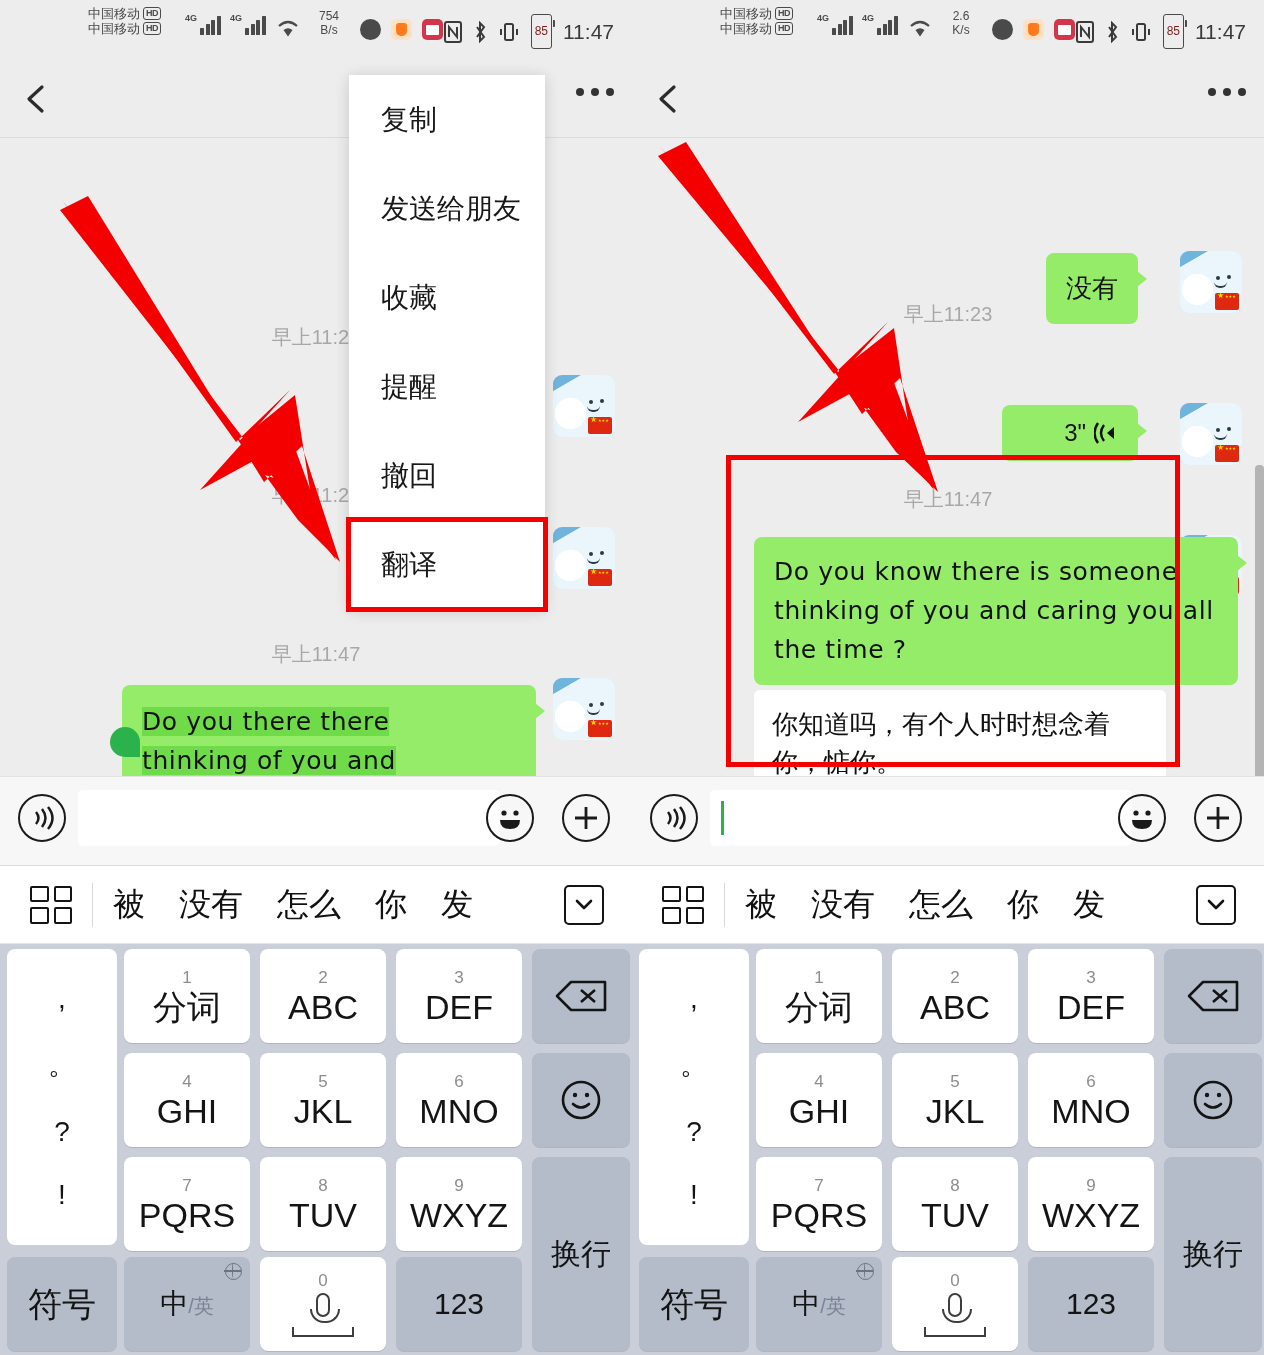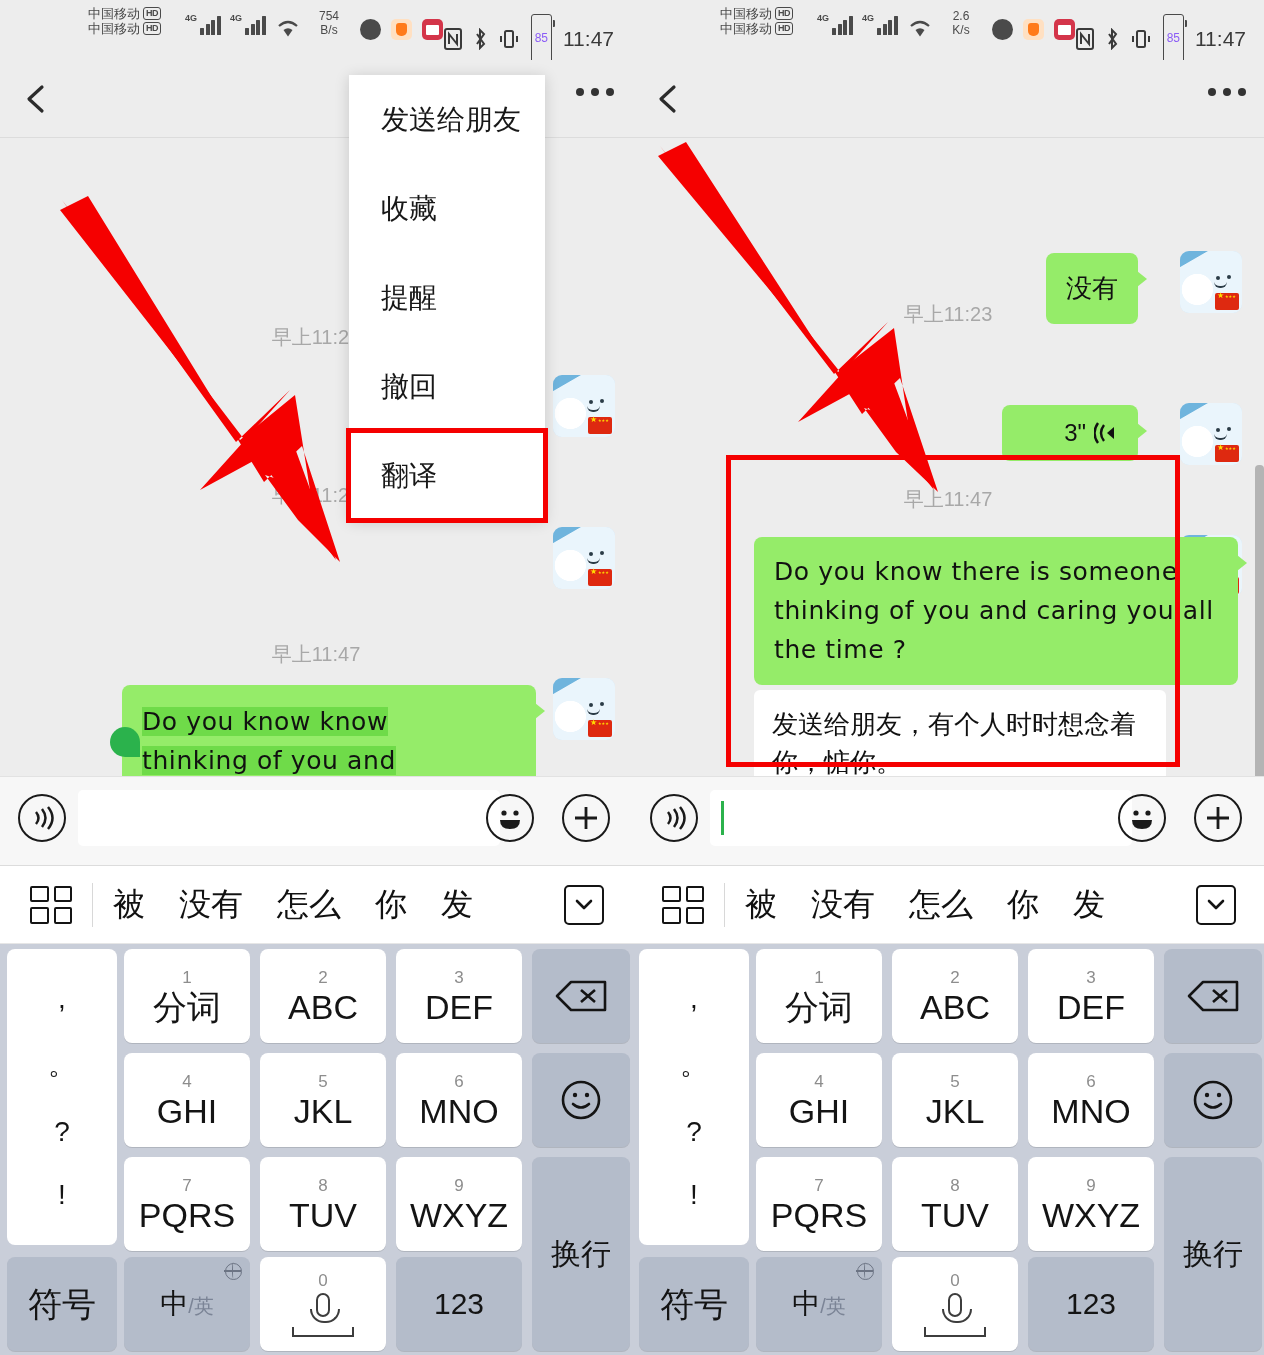--- a/index.html
+++ b/index.html
@@ -17,21 +17,21 @@
   .sb-carrier { position: absolute; left: 88px; top: 7px; display: flex; flex-direction: column; gap: 2px; }
   .sb-carrier-line { display: flex; align-items: flex-end; gap: 3px; font-size: 13px; color: #4a4a4a; line-height: 1; }
   .hd-badge { border: 1.4px solid #4a4a4a; border-radius: 3px; font-size: 9px; padding: 0px 2px; line-height: 11px; font-weight: bold; letter-spacing: -0.5px; }
   .sb-sig { position: absolute; top: 16px; display: flex; align-items: flex-end; gap: 1.5px; }
   .sb-sig i { display: block; width: 4px; background: #4a4a4a; border-radius: 0.5px; }
   .sb-4g { position: absolute; font-size: 9px; color: #4a4a4a; font-weight: bold; top: 13px; }
   .sb-wifi { position: absolute; top: 18px; }
   .sb-speed { position: absolute; top: 9px; font-size: 12px; color: #4a4a4a; text-align: center; line-height: 14px; }
   .sb-app { position: absolute; top: 19px; width: 21px; height: 21px; }
   .sb-right { position: absolute; right: 18px; top: 14px; display: flex; align-items: center; gap: 11px; }
-  .sb-batt { border: 1.6px solid #4a4a4a; border-radius: 3px; padding: 17px 3px; font-size: 12px; color: #8b5cf6; line-height: 13px; position: relative; }
+  .sb-batt { border: 1.6px solid #4a4a4a; border-radius: 3px; padding: 10px 3px; font-size: 12px; color: #7f1d1d; line-height: 13px; position: relative; }
   .sb-batt::after { content: ""; position: absolute; right: -4px; top: 5px; width: 2px; height: 7px; background: #4a4a4a; border-radius: 0 1px 1px 0; }
   .sb-time { font-size: 21px; color: #3a3a3a; }
 
   
   .panes { position: absolute; top: 60px; left: 0; width: 1264px; height: 716px; display: flex; }
   .pane { width: 632px; height: 716px; position: relative; background: #ededed; overflow: hidden; }
 
   .navbar { position: absolute; top: 0; left: 0; width: 632px; height: 78px; background: #ededed; border-bottom: 1px solid #dcdcdc; }
   .nav-back { position: absolute; left: 18px; top: 20px; width: 38px; height: 38px; }
   .nav-more { position: absolute; right: 18px; top: 28px; display: flex; gap: 7px; }
@@ -281,29 +281,32 @@
         </div>
         <div class="avatar" style="left:553px;top:539px">
           <div class="av-inner"></div>
             <div class="av-eye" style="left:36px;top:25px"></div>
             <div class="av-eye" style="left:47px;top:24px"></div>
             <div class="av-mouth" style="left:34px;top:31px"></div>
             <div class="av-flag"></div>
         </div>
 
         <div class="bubble out bubble-en" style="left:122px;top:546px;width:414px;padding:18px 20px">
-          <span class="sel-hl">Do you know know</span><br>
+          <span class="sel-hl">Do you there there</span><br>
           <span class="sel-hl">thinking of you and</span><br>
           
         </div>
         <div class="handle start" style="left:110px;top:588px"></div>
 
       </div>
 
       <div class="ctxmenu" style="left:349px;top:15px;width:196px">
+        <div class="ctx-item">
+            <span>复制</span>
+          </div>
         <div class="ctx-item">
             <span>发送给朋友</span>
           </div>
         <div class="ctx-item">
             <span>收藏</span>
           </div>
         <div class="ctx-item">
             <span>提醒</span>
           </div>
         <div class="ctx-item">
@@ -370,21 +373,21 @@
         <div class="avatar" style="left:548px;top:396px">
           <div class="av-inner"></div>
             <div class="av-eye" style="left:36px;top:25px"></div>
             <div class="av-eye" style="left:47px;top:24px"></div>
             <div class="av-mouth" style="left:34px;top:31px"></div>
             <div class="av-flag"></div>
         </div>
         <div class="bubble out bubble-en" style="left:122px;top:398px;width:484px"><span>Do you know there is someone thinking of you and caring you all the time ?</span></div>
 
         <div class="trans-card" style="left:122px;top:551px;width:412px">
-          <div class="trans-text">发送给朋友，有个人时时想念着你，惦你。</div>
+          <div class="trans-text">你知道吗，有个人时时想念着你，惦你。</div>
 
         </div>
       </div>
 
       <div class="redbox" style="left:94px;top:395px;width:454px;height:312px"></div>
 
       <div class="arrow" style="left:10px;top:80px;width:320px;height:360px">
         <svg width="320" height="360" viewBox="0 0 320 360">
           <path d="M16 16 L196 232 L252 188 L266 282 L222 268 L254 312 L296 352 L258 238 L220 274 L44 2 Z" fill="#f50000"></path>
           <path d="M18 6 L292 350 L248 232 L156 282 L246 182 L192 234 Z" fill="#f50000"></path>

